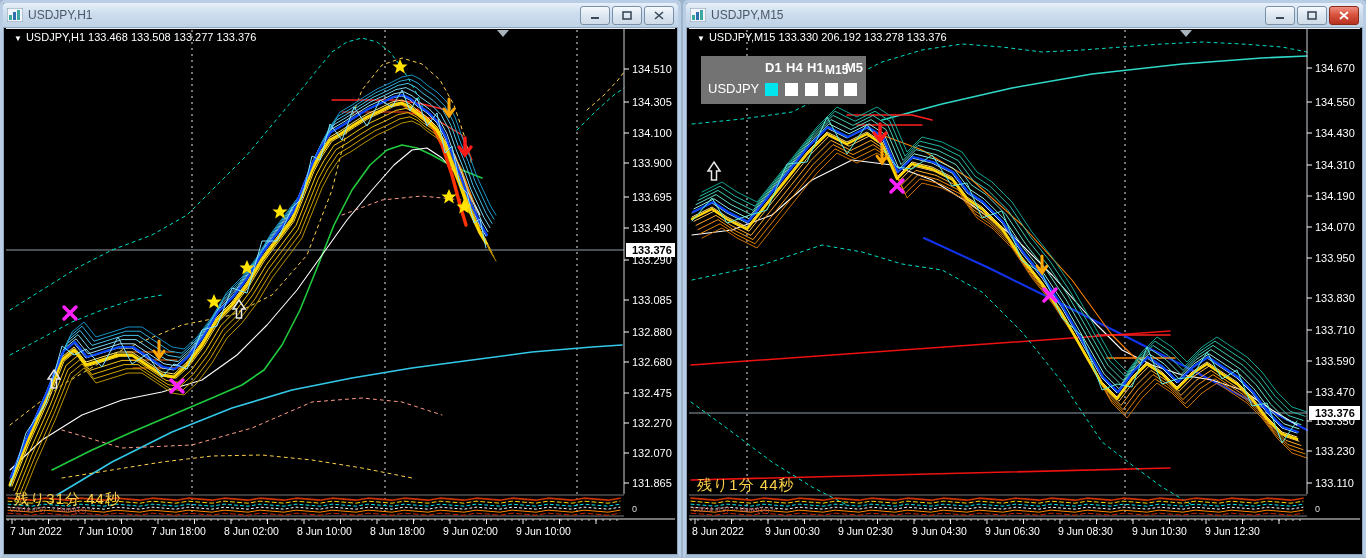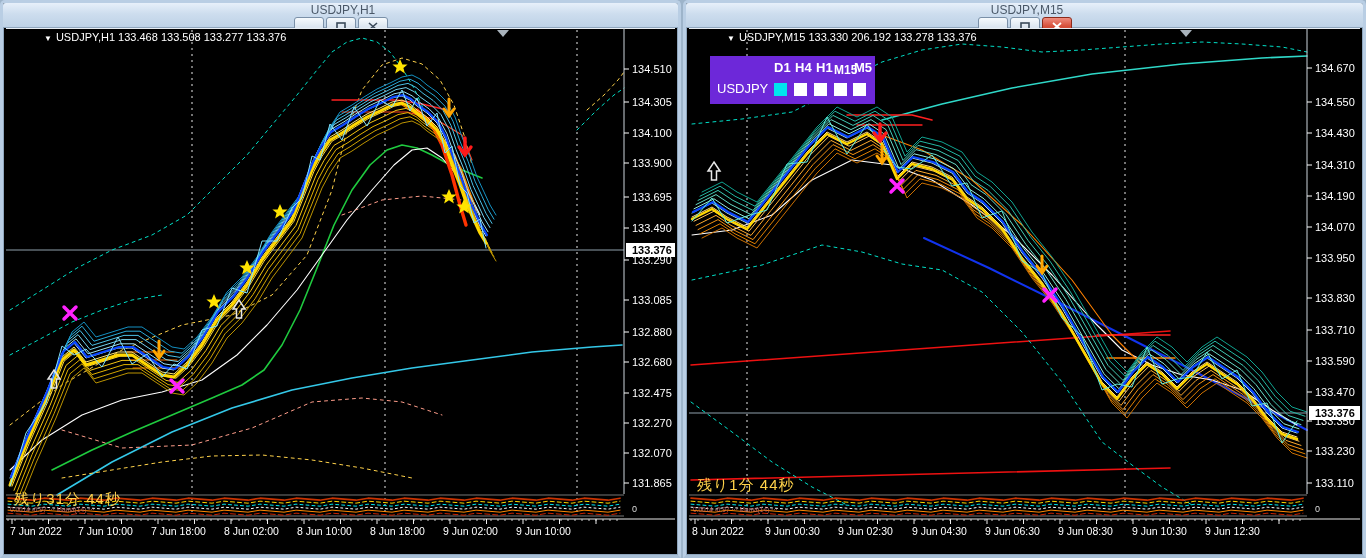--- a/index.html
+++ b/index.html
@@ -6,33 +6,33 @@
   body{
     width:1366px;height:558px;position:relative;overflow:hidden;
     background:#9db4ca;font-family:"Liberation Sans",sans-serif;
   }
   .window{position:absolute;top:0;height:558px;box-sizing:border-box;
     border:3px solid #b9cee4;border-bottom-color:#a8bfd6;border-radius:5px 5px 0 0;
     background:#000;box-shadow:inset 0 0 0 1px #8fa6bd;}
   .titlebar{position:absolute;left:0;right:0;top:0;height:24px;
     background:linear-gradient(#e7f0fa,#cdddee 45%,#bed2e6);
     border-bottom:1px solid #8fa6bd;display:flex;align-items:center;padding:0 4px;
-    border-radius:3px 3px 0 0;flex-direction:column;}
+    border-radius:3px 3px 0 0;}
   .title-text{font-size:12px;color:#4a5868;margin-left:5px;flex:1;white-space:nowrap;}
   .winbtns{display:flex;gap:2px;}
   .winbtn{width:28px;height:17px;border:1px solid #7a90a8;border-radius:3px;
     background:linear-gradient(#f6fafd,#dde7f1 50%,#cfdbe8);
     display:flex;align-items:center;justify-content:center;}
   .winbtn.close-red{background:linear-gradient(#ef8d7f,#d9543f 45%,#b8331f);border-color:#8c2a1a;}
   .client{position:absolute;left:3px;right:3px;top:25px;bottom:3px;background:#000;overflow:hidden;}
   .chart-svg{position:absolute;left:0;top:0;}
-  .ohlc{position:absolute;left:8px;top:3px;color:#fff;font-size:11px;white-space:nowrap;margin-left:30px;}
+  .ohlc{position:absolute;left:8px;top:3px;color:#fff;font-size:11px;white-space:nowrap;}
   .ohlc .tri{color:#fff;font-size:8px;margin-right:4px;}
   .countdown{position:absolute;left:8px;color:#ffd24a;font-size:15px;letter-spacing:1px;}
-  .panel{position:absolute;background:#6d28d9;color:#fff;margin-left:9px;}
+  .panel{position:absolute;background:#737373;color:#fff;}
   .panel .tfrow{position:absolute;left:0;right:0;top:3px;height:18px;}
   .panel .tf{position:absolute;font-weight:bold;font-size:13px;}
   .panel .tf.small{font-size:12px;}
   .panel .sym{position:absolute;left:7px;top:25px;font-weight:normal;font-size:13px;}
   .panel .sq{position:absolute;top:27px;width:13px;height:13px;}
   .sublabel{position:absolute;font-size:6.5px;color:#c06060;letter-spacing:0;white-space:nowrap;}
 </style>
 </head>
 <body>
 

